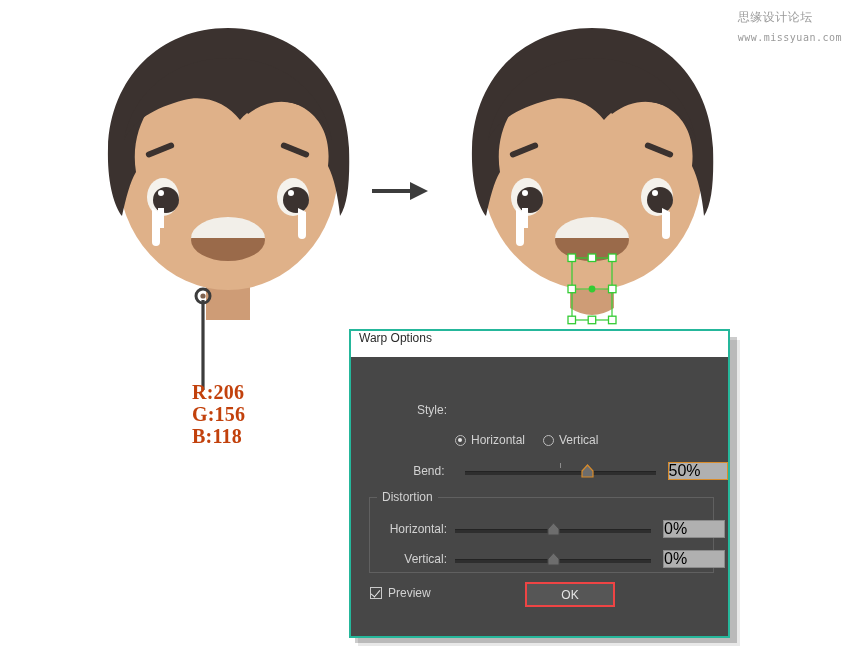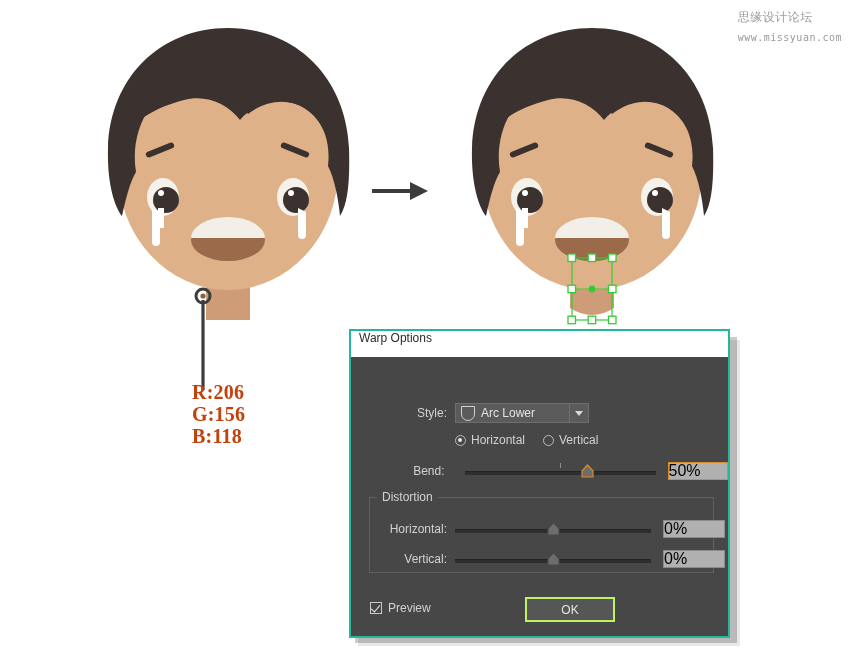--- a/index.html
+++ b/index.html
@@ -263,21 +263,21 @@
     background: #474747;
     padding: 0 5px;
     font-size: 12px;
     color: #d2d2d2;
   }
 
   .dist-row { position: absolute; display: flex; align-items: center; }
   .dist-label { width: 96px; margin-right: 8px; }
 
   
-  .footer { position: absolute; left: 0; top: 240px; width: 100%; height: 30px; text-align: right; }
+  .footer { position: absolute; left: 0; top: 225px; width: 100%; height: 30px; text-align: right; }
   .checkrow { position: absolute; left: 19px; top: 4px; display: flex; align-items: center; }
   .checkbox {
     width: 12px; height: 12px;
     border: 1px solid #c9c9c9;
     background: #474747;
     box-sizing: border-box;
     margin-right: 6px;
     position: relative;
   }
   .checkbox.on::after {
@@ -299,21 +299,21 @@
     border: 1px solid #6a6a6a;
     color: #e4e4e4;
     font-size: 12px;
     font-family: "Liberation Sans", sans-serif;
     display: flex;
     align-items: center;
     justify-content: center;
     box-sizing: border-box;
   }
   .btn.primary {
-    border: 2px solid #bef264;
+    border: 2px solid #ef4444;
     top: 0px;
     left: 174px;
   }
   .btn.secondary {
     top: 1px;
     left: 269px;
   }
 </style>
 </head>
 <body>
@@ -450,28 +450,20 @@
   <div class="dialog">
 
     <div class="titlebar">
       <span class="title">Warp Options</span>
     </div>
 
     <div class="dlg-body">
 
       <div class="row style-row">
         <span class="lbl style-label">Style:</span>
-        <div class="select">
-          <span class="swatch"></span>
-          <span class="seltext">Arc Lower</span>
-          <span class="divider"></span>
-          <span class="arrowbox">
-            <span class="caret"></span>
-          </span>
-        </div>
       </div>
 
       <div class="row radio-row">
         <span class="radio-spacer"></span>
         <span class="radio-item">
           <span class="radio on"></span>
           <span class="radio-label">Horizontal</span>
         </span>
         <span class="radio-item">
           <span class="radio"></span>

